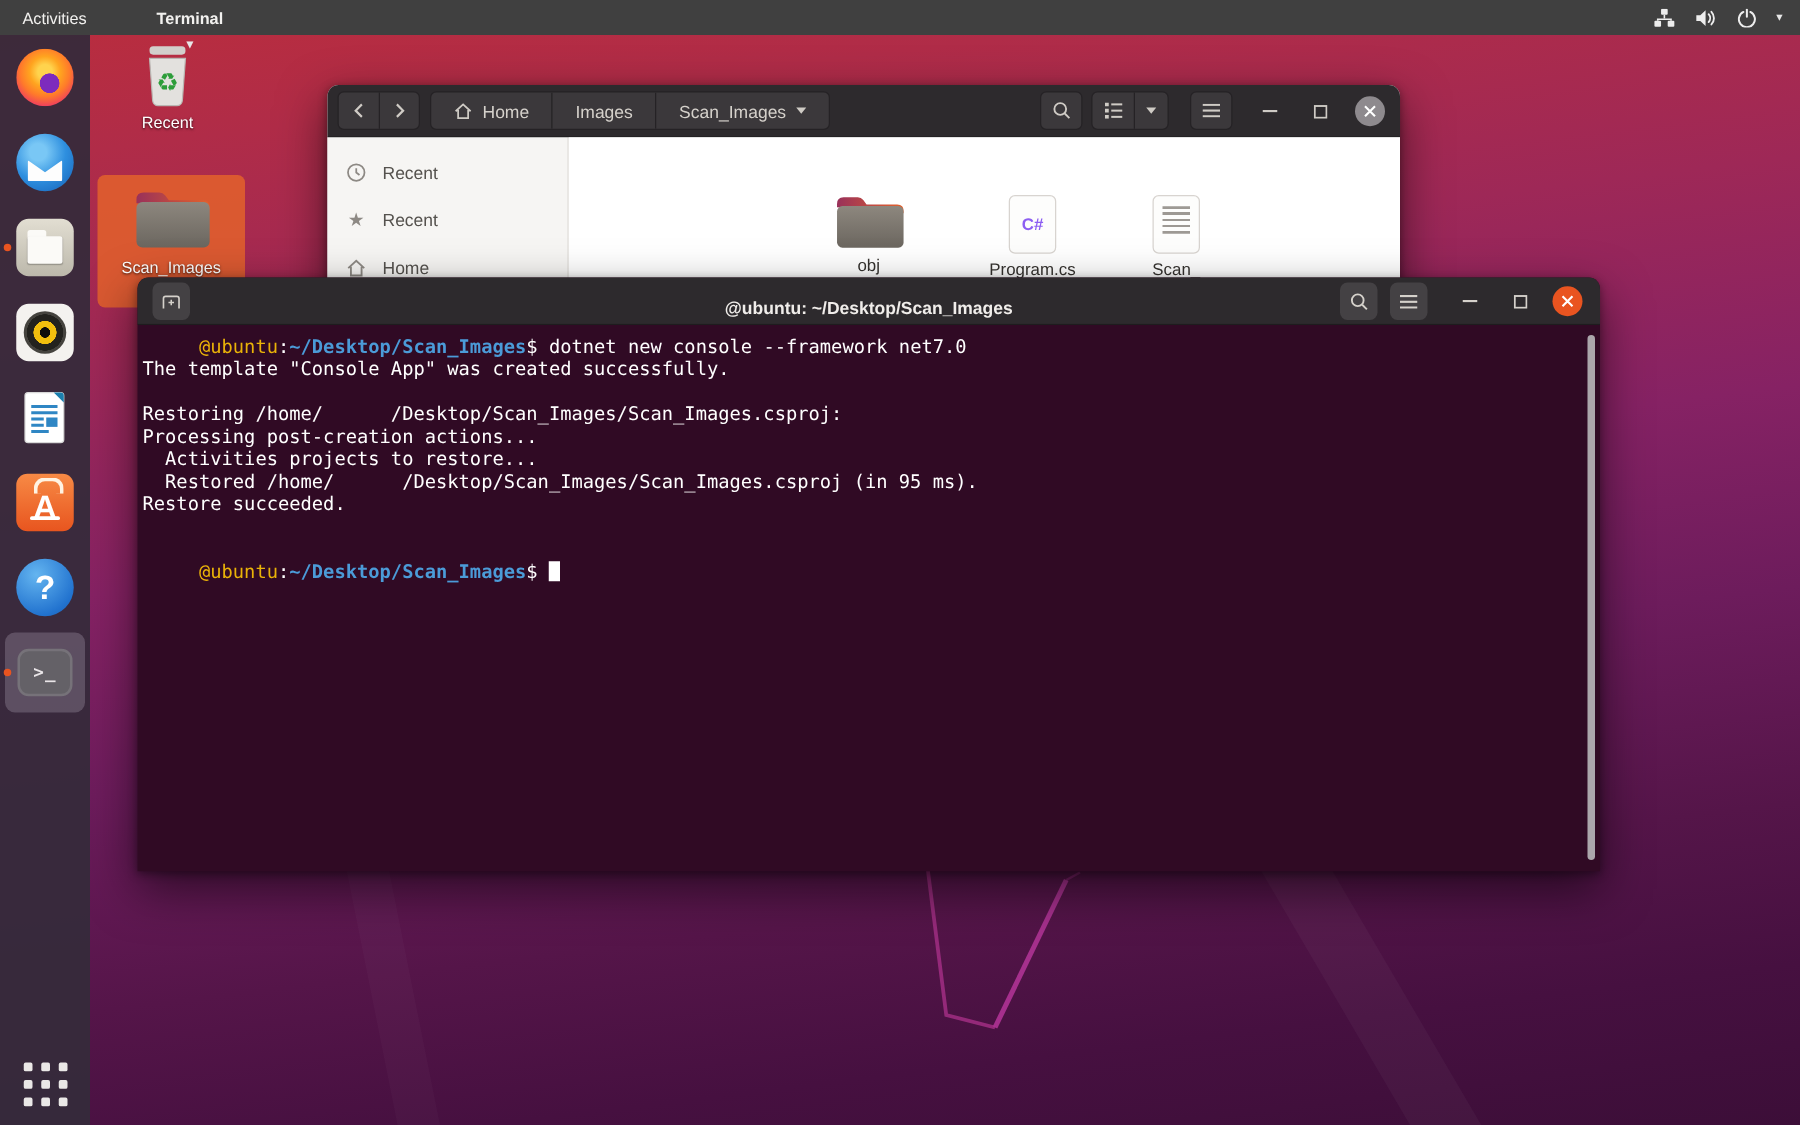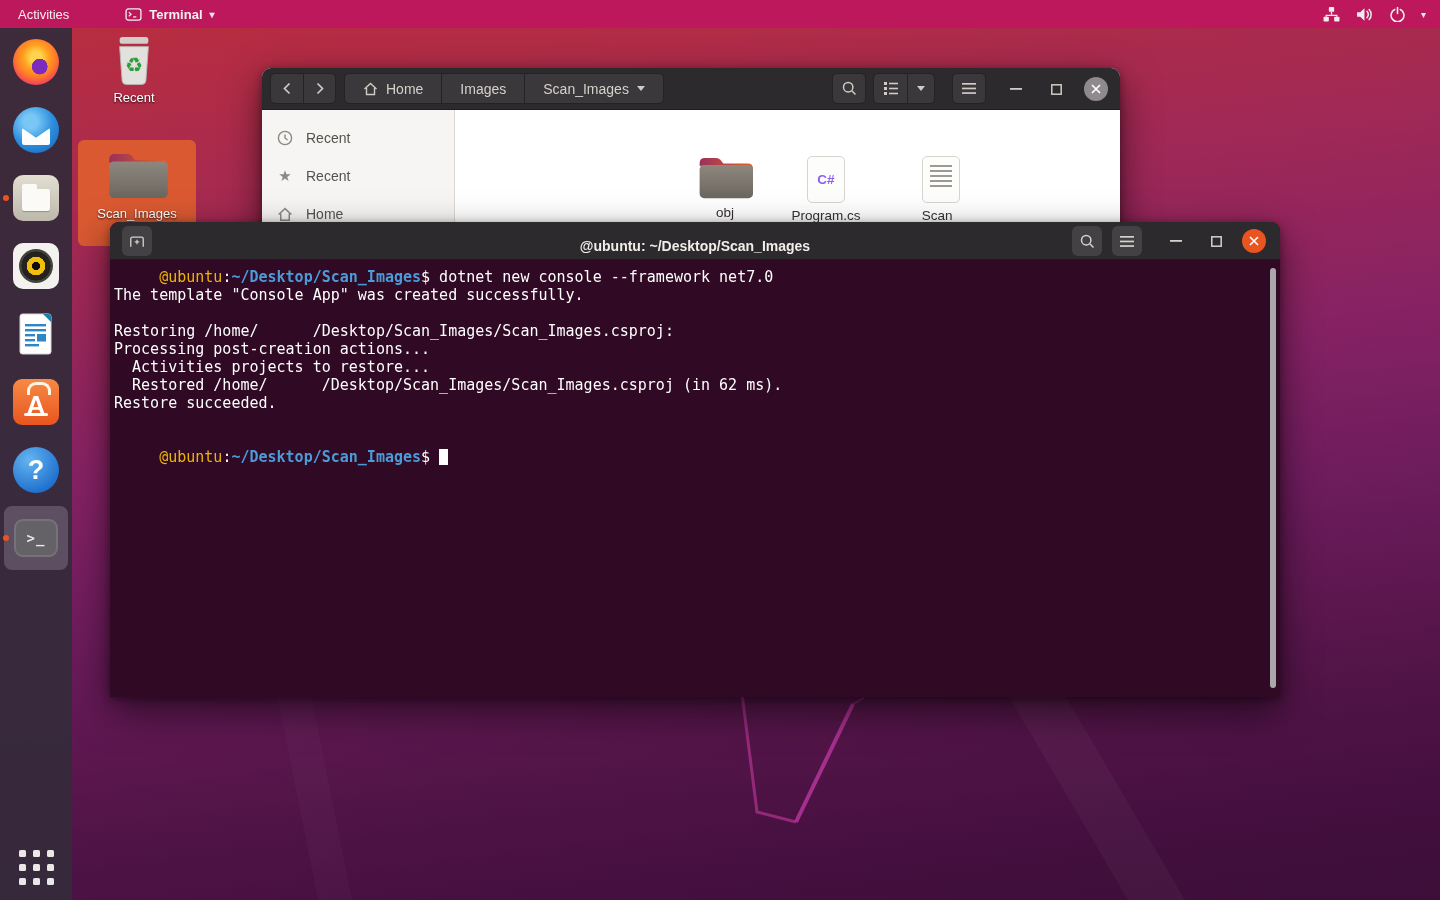--- a/index.html
+++ b/index.html
@@ -6,24 +6,24 @@
   html,body { width:1440px; height:900px; overflow:hidden; background:#000; }
   body { font-family:"Liberation Sans", sans-serif; }
   .screen { position:relative; width:1440px; height:900px; overflow:hidden; }
 
   
   .wallpaper { position:absolute; inset:0;
     background:linear-gradient(173deg,#bb2d3c 0%,#b02c48 12%,#9e2857 28%,#862264 45%,#6d1c5c 60%,#551549 76%,#461040 88%,#3c0e38 100%); }
   .wallpaper svg { position:absolute; inset:0; }
 
   
-  .topbar { position:absolute; left:0; top:0; width:1440px; height:28px; background:#be185d;
+  .topbar { position:absolute; left:0; top:0; width:1440px; height:28px; background:#404040;
     display:flex; align-items:center; color:#f2f1ef; font-size:13px; z-index:60; }
   .tb-activities { padding:0 18px; height:28px; display:flex; align-items:center; }
-  .tb-appmenu { display:flex; align-items:center; gap:7px; padding:0 10px; height:28px; margin-left:28px; font-weight:bold; }
+  .tb-appmenu { display:flex; align-items:center; gap:7px; padding:0 10px; height:28px; margin-left:28px; font-weight:bold;flex-direction:column; }
   .tb-right { margin-left:auto; display:flex; align-items:center; gap:16px; padding-right:14px; height:28px; }
   .tb-caret { font-size:10px; color:#e8e8e8; }
 
   
   .dock { position:absolute; left:0; top:28px; width:72px; height:872px;
     background:rgba(53,42,58,0.94); z-index:55; }
   .dock-items { display:flex; flex-direction:column; align-items:center; padding-top:10px; }
   .dock-item { position:relative; width:72px; height:48px; margin-bottom:20px;
     display:flex; align-items:center; justify-content:center; }
   .running-dot { position:absolute; left:3px; top:50%; transform:translateY(-50%);
@@ -259,21 +259,21 @@
           <span>Recent</span>
         </div>
         <div class="sb-row">
           <svg width="16" height="15" viewBox="0 0 15 14">
               <path d="M1.5 7 L7.5 1.5 L13.5 7 M3.5 6 v6.5 h8 V6" fill="none" stroke="#8d8984" stroke-width="1.4"></path>
             </svg>
           <span>Home</span>
         </div>
       </div>
       <div class="nau-files">
-        <div class="file-item" style="left:224px;">
+        <div class="file-item" style="left:194px;">
           <svg width="56" height="44" viewBox="0 0 64 50">
             <path d="M3 11 v-3 q0 -6 6 -6 h13 q3 0 5 2.5 l3 4 h28 q6 0 6 6 v2 z" fill="url(#tabG)"></path>
             <rect x="3" y="10" width="61" height="38" rx="5" fill="url(#bodyG)"></rect>
           </svg>
           <div class="flabel">obj</div>
         </div>
         <div class="file-item" style="left:325px;">
           <div class="doc-icon cs">
               <span>C#</span>
             </div>
@@ -329,21 +329,21 @@
           </svg>
       </div>
     </div>
     <div class="term-body">
         <div class="t-line"><span class="t-fg">     </span><span class="t-green">@ubuntu</span><span class="t-fg">:</span><span class="t-blue">~/Desktop/Scan_Images</span><span class="t-fg">$ dotnet new console --framework net7.0</span></div>
         <div class="t-line"><span class="t-fg">The template "Console App" was created successfully.</span></div>
         <div class="t-line">&nbsp;</div>
         <div class="t-line"><span class="t-fg">Restoring /home/      /Desktop/Scan_Images/Scan_Images.csproj:</span></div>
         <div class="t-line"><span class="t-fg">Processing post-creation actions...</span></div>
         <div class="t-line"><span class="t-fg">  Activities projects to restore...</span></div>
-        <div class="t-line"><span class="t-fg">  Restored /home/      /Desktop/Scan_Images/Scan_Images.csproj (in 62 ms).</span></div>
+        <div class="t-line"><span class="t-fg">  Restored /home/      /Desktop/Scan_Images/Scan_Images.csproj (in 95 ms).</span></div>
         <div class="t-line"><span class="t-fg">Restore succeeded.</span></div>
         <div class="t-line">&nbsp;</div>
         <div class="t-line">&nbsp;</div>
         <div class="t-line"><span class="t-fg">     </span><span class="t-green">@ubuntu</span><span class="t-fg">:</span><span class="t-blue">~/Desktop/Scan_Images</span><span class="t-fg">$ </span><span class="t-cursor"></span></div>
       </div>
     <div class="term-scrollbar"></div>
   </div>
 
   <div class="topbar">
     <div class="tb-activities">Activities</div>

